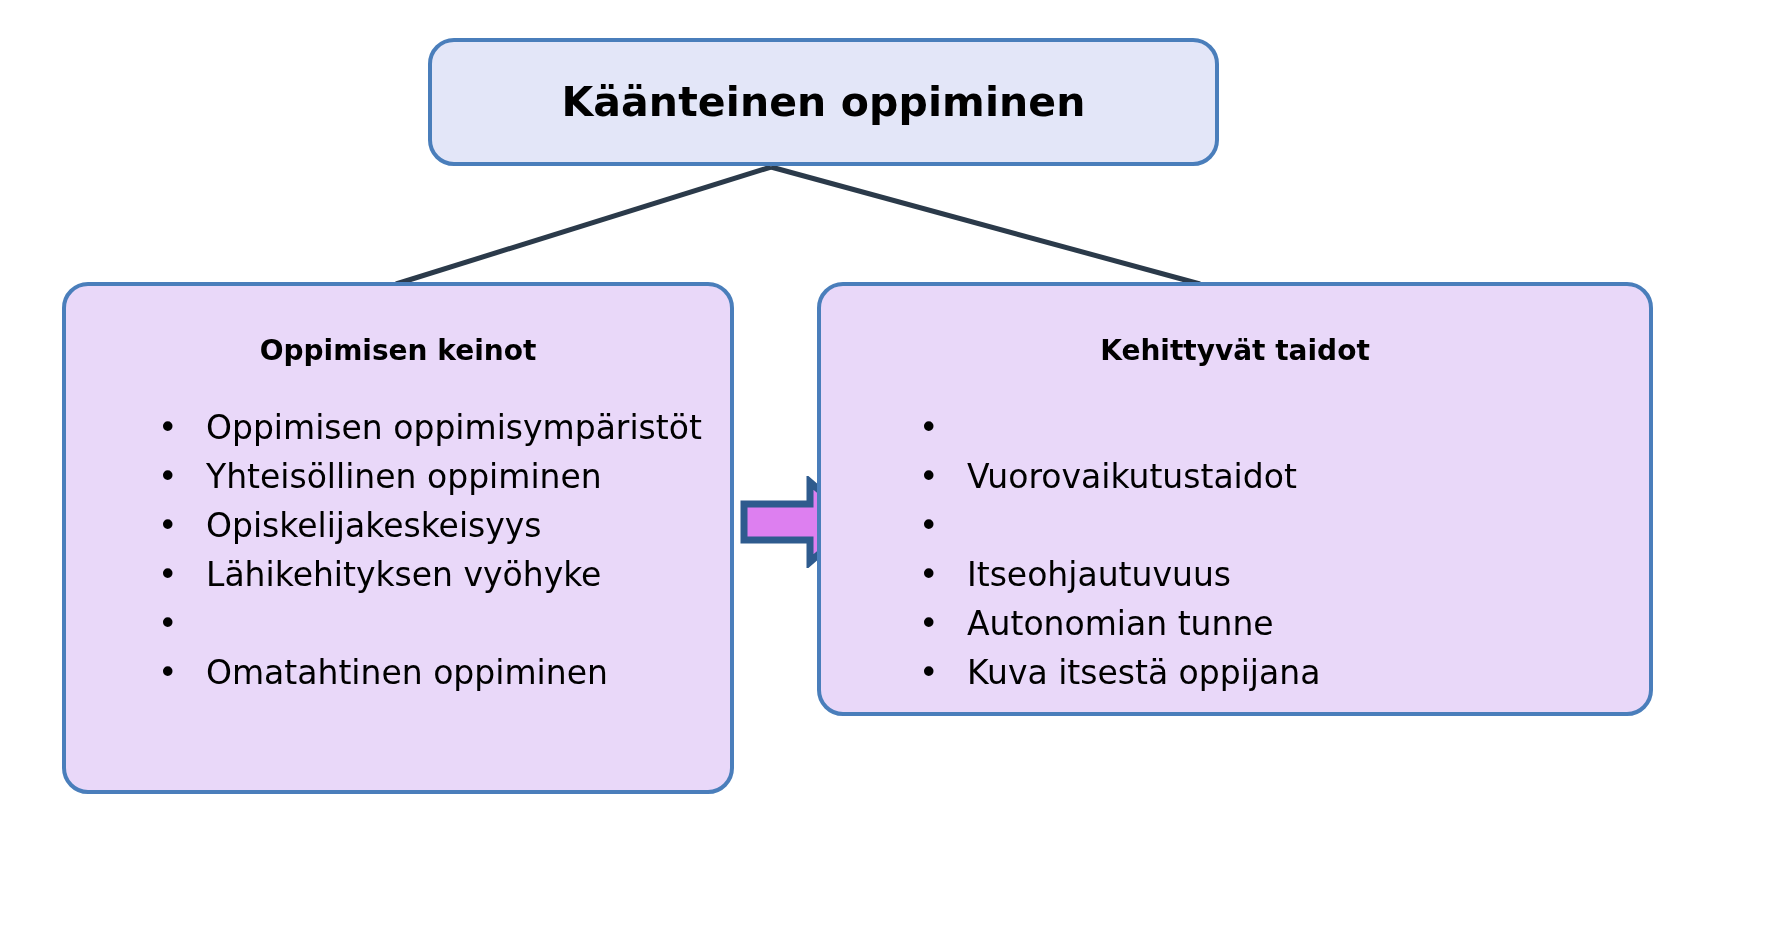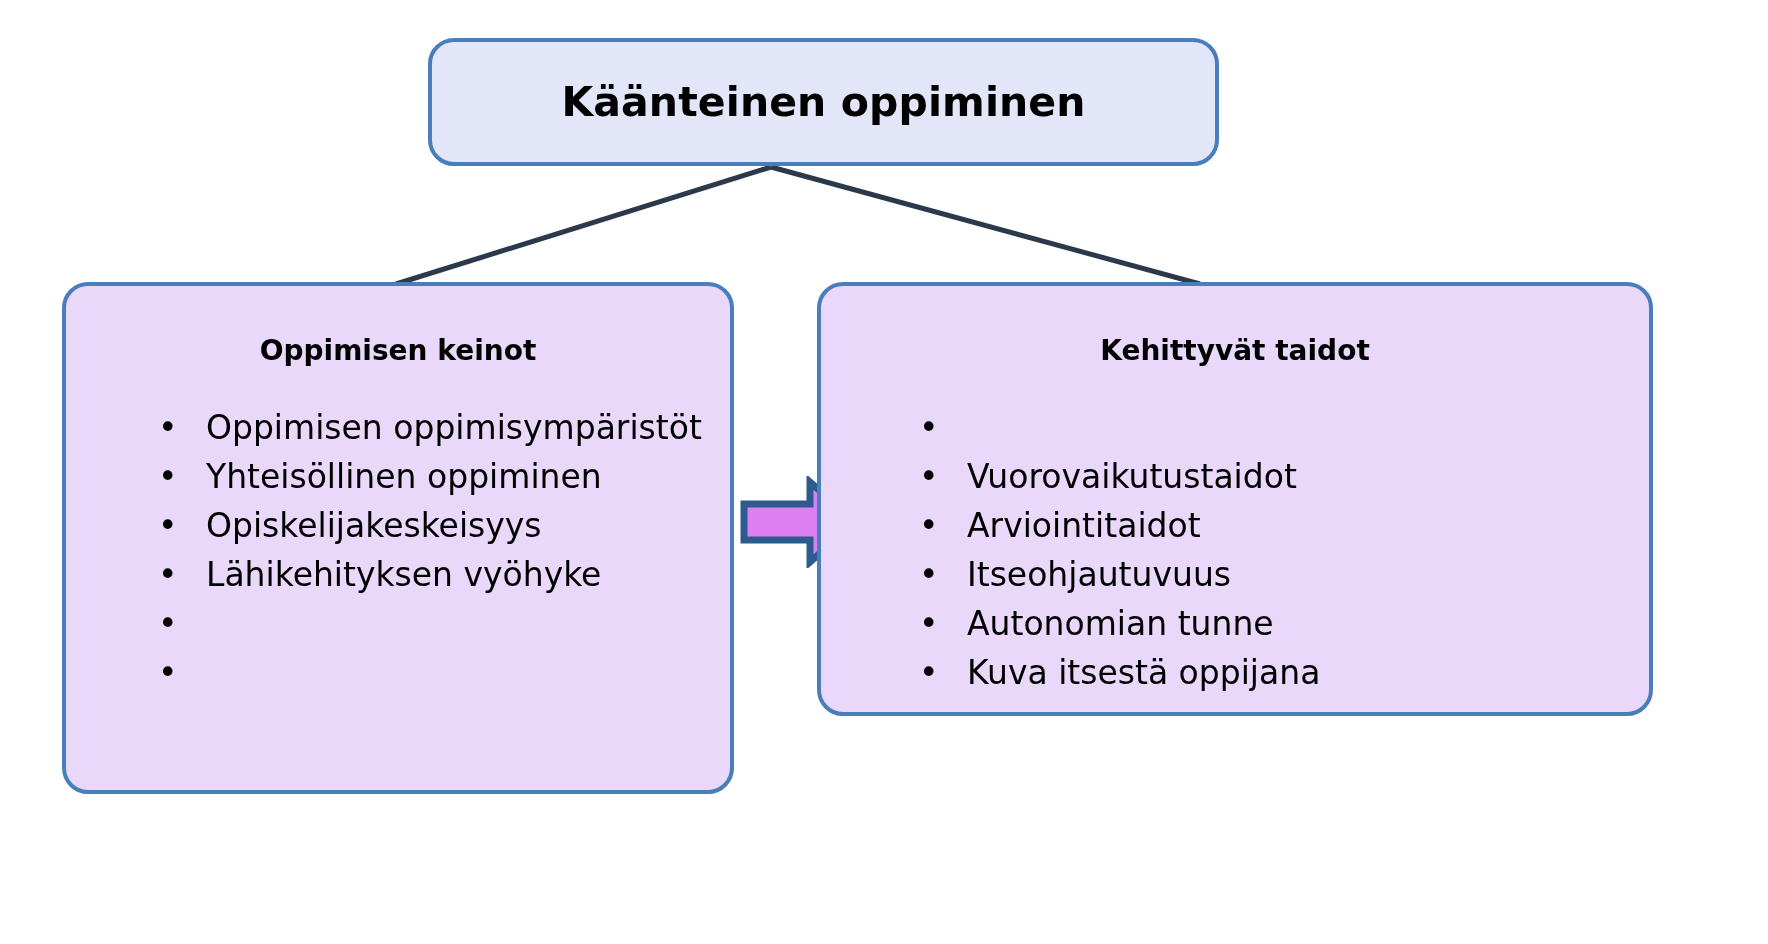--- a/index.html
+++ b/index.html
@@ -148,41 +148,41 @@
       </li>
       <li class="bullet-item">
         <span class="bullet-dot">•</span>
         <span class="bullet-text">Lähikehityksen vyöhyke</span>
       </li>
       <li class="bullet-item">
         <span class="bullet-dot">•</span>
       </li>
       <li class="bullet-item">
         <span class="bullet-dot">•</span>
+        <span class="bullet-text">Omatahtinen oppiminen</span>
       </li>
     </ul>
   </div>
 
   <svg id="flow-arrow" viewBox="0 0 120 92" xmlns="http://www.w3.org/2000/svg">
     <polygon points="4,28 70,28 70,6 116,46 70,86 70,64 4,64" fill="#dd7ff0" stroke="#2e5b8e" stroke-width="7" stroke-linejoin="miter"></polygon>
   </svg>
 
   <div class="node branch-node" id="right-node">
     <div class="branch-title">Kehittyvät taidot</div>
     <ul class="bullet-list">
       <li class="bullet-item">
         <span class="bullet-dot">•</span>
       </li>
       <li class="bullet-item">
         <span class="bullet-dot">•</span>
         <span class="bullet-text">Vuorovaikutustaidot</span>
       </li>
       <li class="bullet-item">
         <span class="bullet-dot">•</span>
-        <span class="bullet-text">Arviointitaidot</span>
       </li>
       <li class="bullet-item">
         <span class="bullet-dot">•</span>
         <span class="bullet-text">Itseohjautuvuus</span>
       </li>
       <li class="bullet-item">
         <span class="bullet-dot">•</span>
         <span class="bullet-text">Autonomian tunne</span>
       </li>
       <li class="bullet-item">

